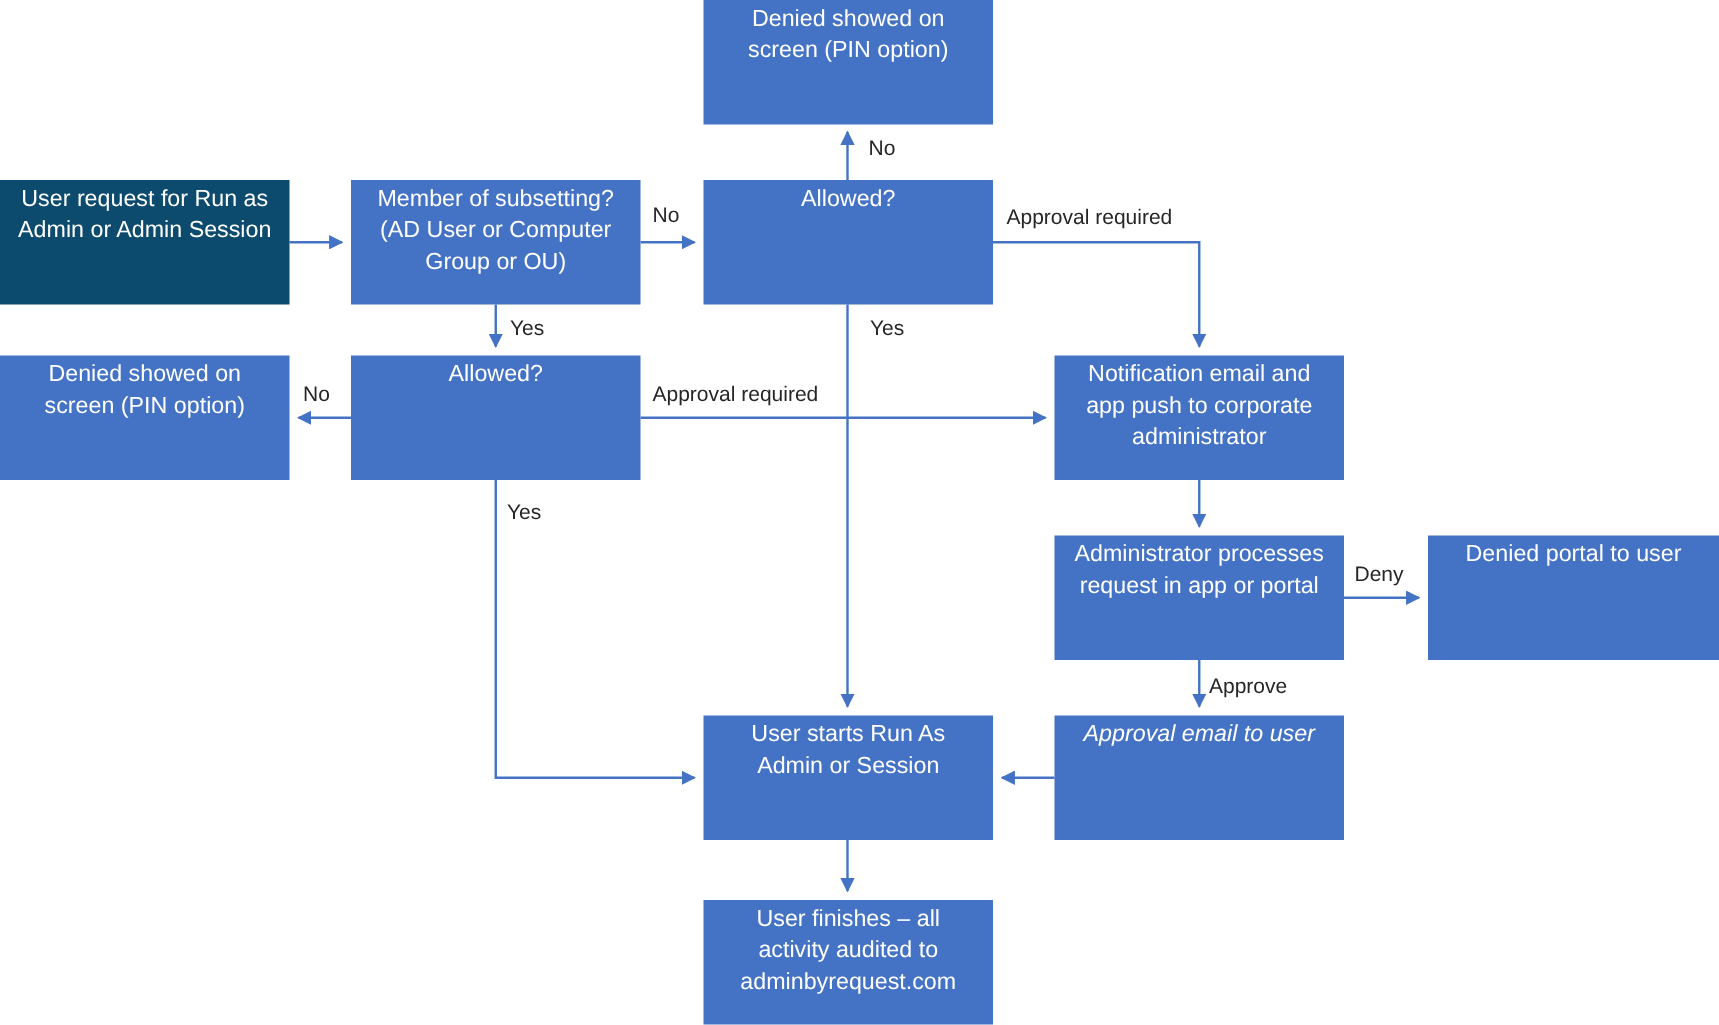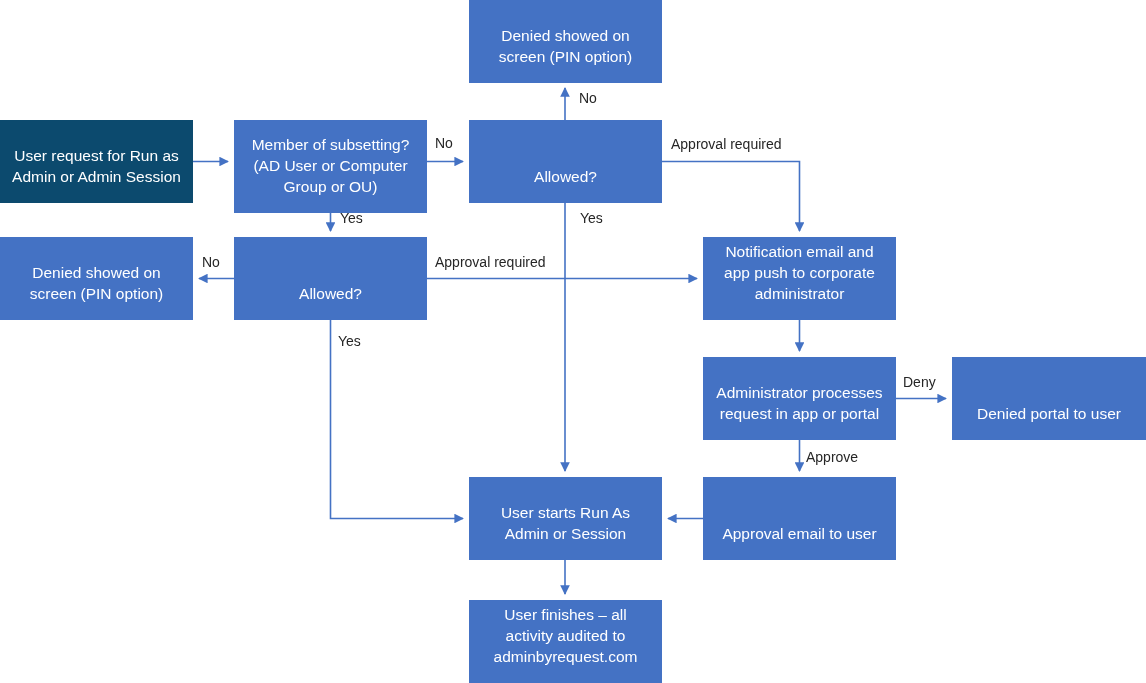--- a/index.html
+++ b/index.html
@@ -2,26 +2,26 @@
 <html><head>
 <meta charset="utf-8">
 <style>
   html,body{margin:0;padding:0;background:#ffffff;}
   body{width:1146px;height:683px;overflow:hidden;font-family:"Liberation Sans",sans-serif;}
   #canvas{position:relative;width:1146px;height:683px;background:#fff;}
   svg#edges{position:absolute;left:0;top:0;width:1146px;height:683px;}
   .node{
     position:absolute;
     box-sizing:border-box;
-    display:flex;align-items:flex-end;justify-content:center;
+    display:flex;align-items:flex-start;justify-content:center;
     text-align:center;
     color:#ffffff;
     font-size:15.5px;
     line-height:21px;
-    padding:16px 8px;
+    padding:2px 8px;
     background:#4472C4;
   }
   .node.start{background:#0c4a6e;}
   .node .txt{white-space:pre-line;}
   .elabel{
     position:absolute;
     color:#262626;
     font-size:14px;
     line-height:17px;
     white-space:nowrap;
@@ -73,21 +73,21 @@
   <div class="node" style="left:469px;top:0px;width:193px;height:83px;">
     <span class="txt">Denied showed on
 screen (PIN option)</span>
   </div>
 
   <div class="node start" style="left:0px;top:120px;width:193px;height:83px;">
     <span class="txt">User request for Run as
 Admin or Admin Session</span>
   </div>
 
-  <div class="node" style="left:234px;top:120px;width:193px;height:93px;">
+  <div class="node" style="left:234px;top:120px;width:193px;height:83px;">
     <span class="txt">Member of subsetting?
 (AD User or Computer
 Group or OU)</span>
   </div>
 
   <div class="node" style="left:469px;top:120px;width:193px;height:83px;">
     <span class="txt">Allowed?</span>
   </div>
 
   <div class="node" style="left:0px;top:237px;width:193px;height:83px;">
@@ -112,21 +112,21 @@
 
   <div class="node" style="left:952px;top:357px;width:194px;height:83px;">
     <span class="txt">Denied portal to user</span>
   </div>
 
   <div class="node" style="left:469px;top:477px;width:193px;height:83px;">
     <span class="txt">User starts Run As
 Admin or Session</span>
   </div>
 
-  <div class="node" style="left:703px;top:477px;width:193px;height:83px;">
+  <div class="node" style="left:703px;top:477px;width:193px;height:83px;font-style:italic;">
     <span class="txt">Approval email to user</span>
   </div>
 
   <div class="node" style="left:469px;top:600px;width:193px;height:83px;">
     <span class="txt">User finishes – all
 activity audited to
 adminbyrequest.com</span>
   </div>
 
   <div class="elabel" style="left:579px;top:90px;">No</div>

